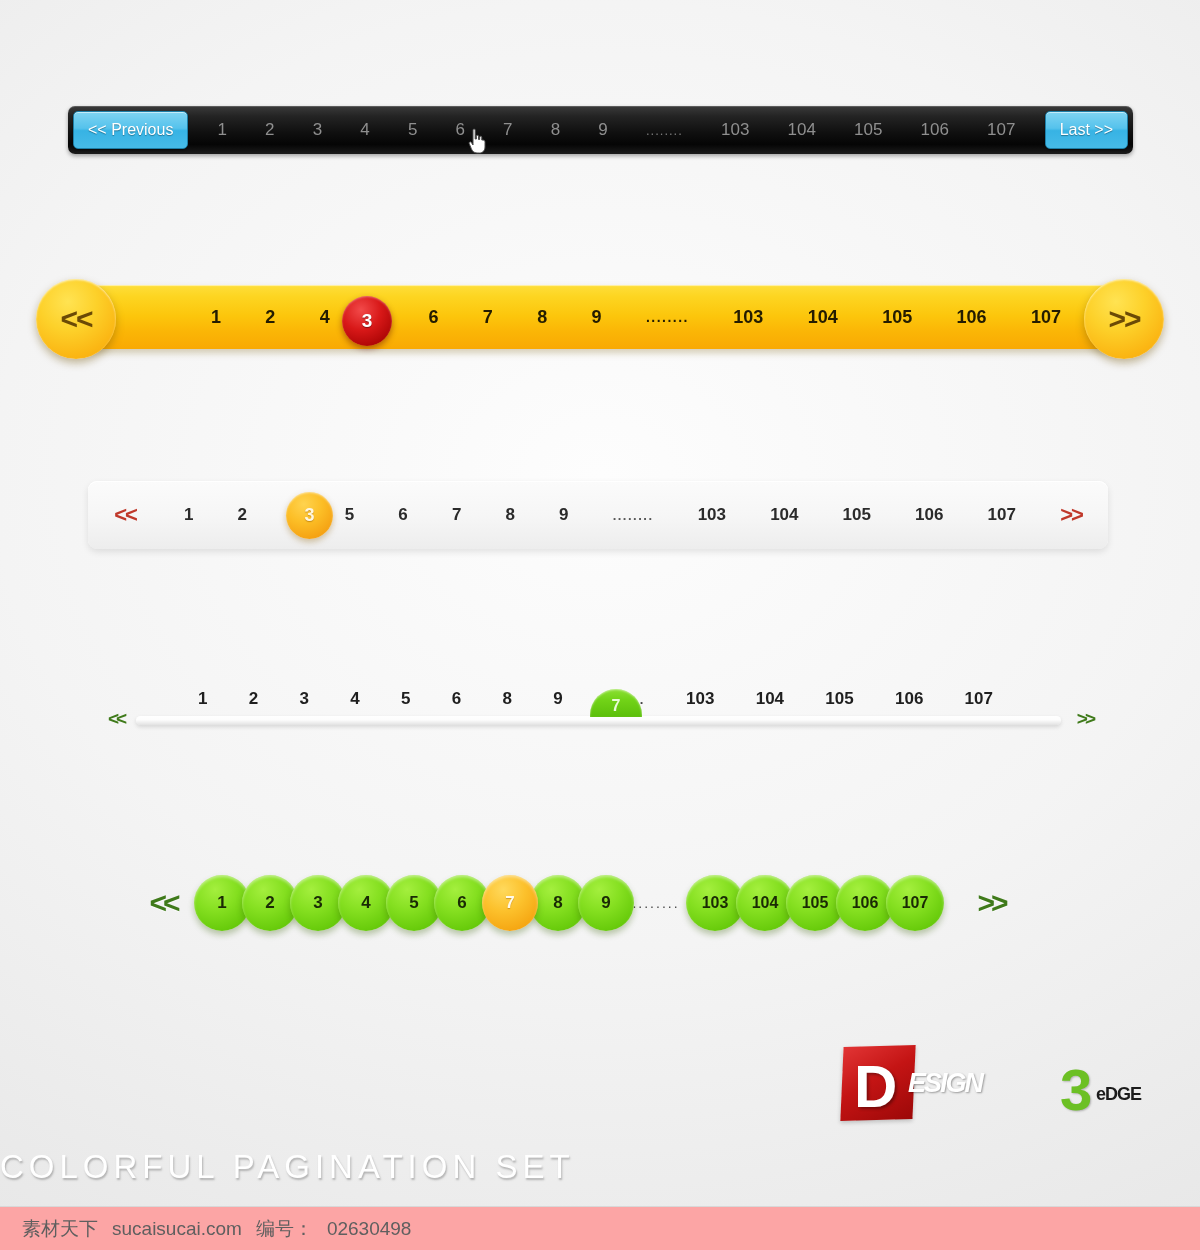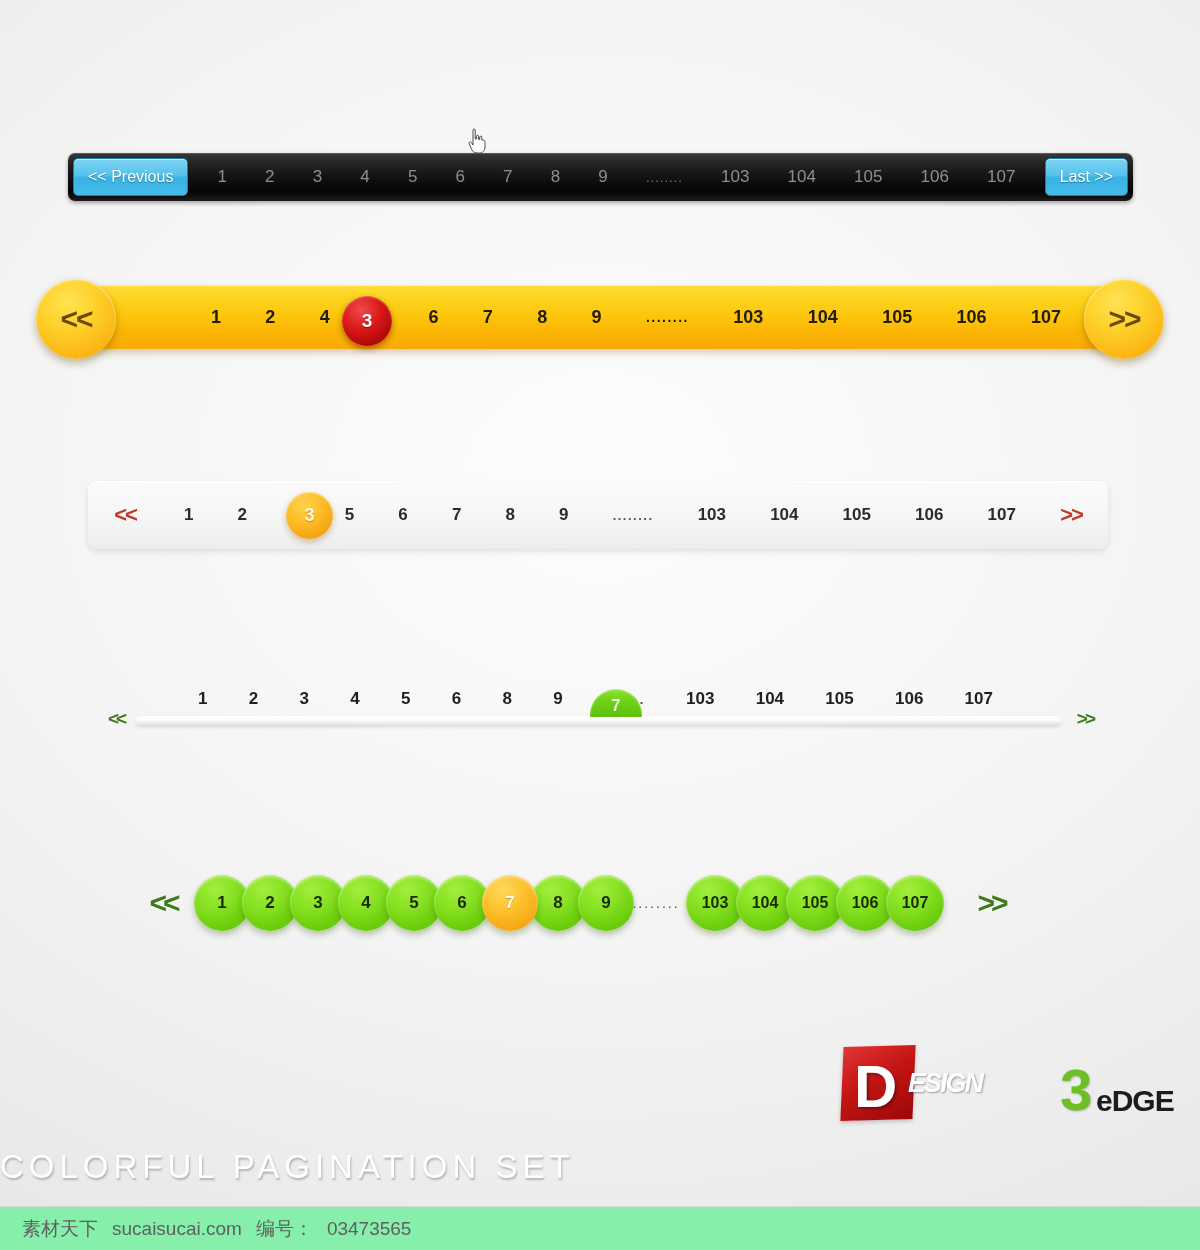--- a/index.html
+++ b/index.html
@@ -17,21 +17,20 @@
   .dark-bar {
     position: absolute;
     left: 68px; top: 106px;
     width: 1065px; height: 48px;
     border-radius: 7px;
     background: linear-gradient(180deg, #3a3a3a 0%, #232323 22%, #101010 55%, #050505 80%, #1c1c1c 100%);
     box-shadow: 0 2px 4px rgba(0,0,0,0.35), inset 0 1px 0 rgba(255,255,255,0.18);
     display: flex;
     align-items: center;
     padding: 0 5px;
-    margin-top: 47px;
   }
   .dark-btn {
     height: 38px;
     border-radius: 5px;
     background: linear-gradient(180deg, #7fd4f2 0%, #55c2ec 45%, #37b3e4 52%, #46bbe8 100%);
     border: 1px solid #1d7fa8;
     color: #ffffff;
     font-size: 16px;
     display: flex;
     align-items: center;
@@ -256,39 +255,39 @@
     font-style: italic;
     text-shadow: 1px 1px 2px rgba(0,0,0,0.35);
   }
   .logo-three {
     position: absolute; left: 222px; top: 12px;
     color: #6cc024; font-size: 58px; font-weight: bold;
     text-shadow: 1px 1px 2px rgba(0,0,0,0.25);
   }
   .logo-edge {
     position: absolute; left: 258px; top: 40px;
-    color: #1c1c1c; font-size: 30px; font-weight: bold;
+    color: #1c1c1c; font-size: 18px; font-weight: bold;
     letter-spacing: -1px;
   }
   .tagline {
     position: absolute;
     left: 0; top: 1148px;
     width: 1160px;
     color: #ffffff;
     font-size: 33px;
     letter-spacing: 5px;
     text-shadow: 1px 2px 2px rgba(130,130,130,0.55);
   }
 
   
   .watermark {
     position: absolute;
     left: 0; bottom: 0;
     width: 1200px; height: 44px;
-    background: #86efac;
+    background: #fca5a5;
     border-top: 1px solid #d8d8d8;
     display: flex; align-items: center;
     padding-left: 22px;
     color: #5f5f5f;
     font-size: 19px;
   }
   .watermark span { margin-right: 14px; }
 </style>
 </head>
 <body>
@@ -414,14 +413,14 @@
   <div class="logo-esign">ESIGN</div>
   <div class="logo-three">3</div>
   <div class="logo-edge">eDGE</div>
 </div>
 <div class="tagline">COLORFUL PAGINATION SET</div>
 
 <div class="watermark">
   <span>素材天下</span>
   <span>sucaisucai.com</span>
   <span>编号：</span>
-  <span>03473565</span>
+  <span>02630498</span>
 </div>
 
 </body></html>

